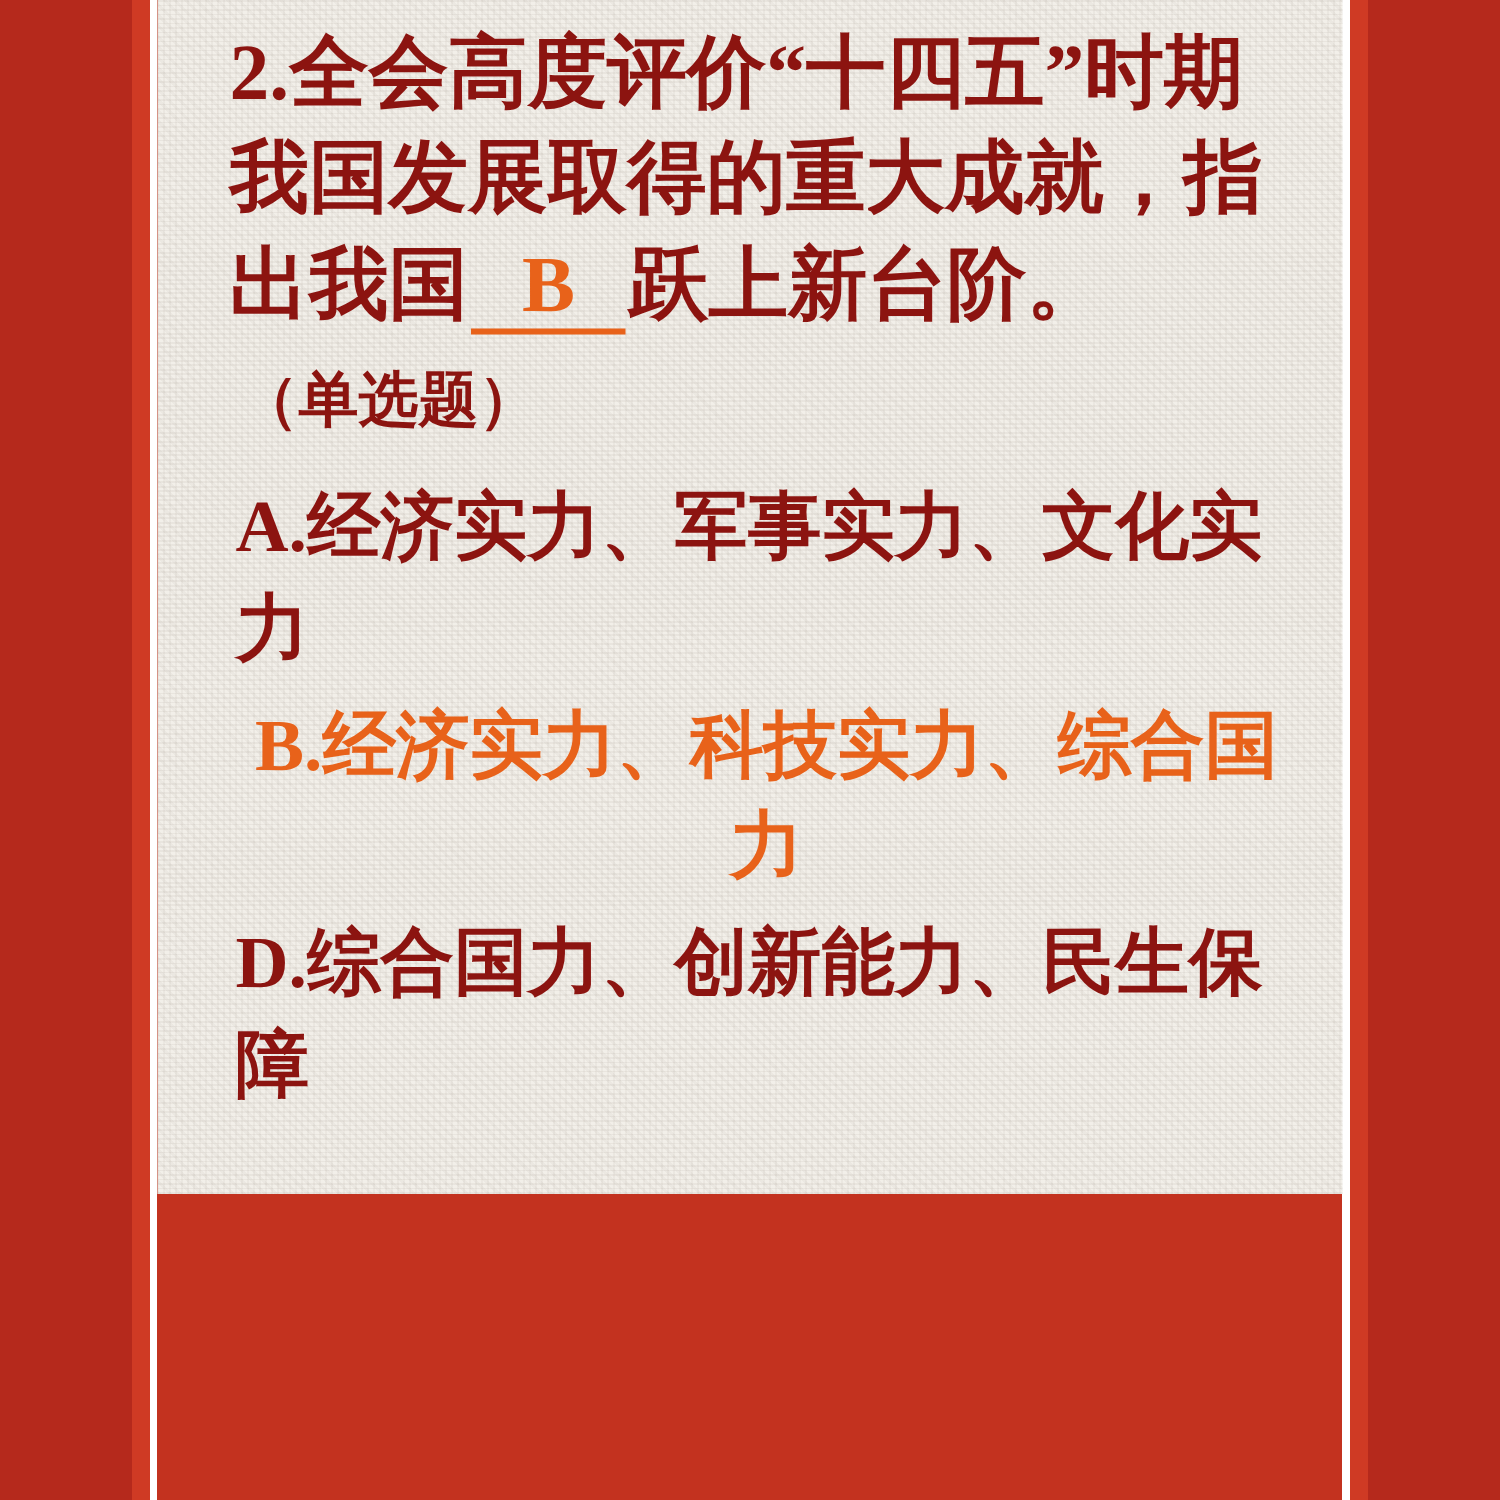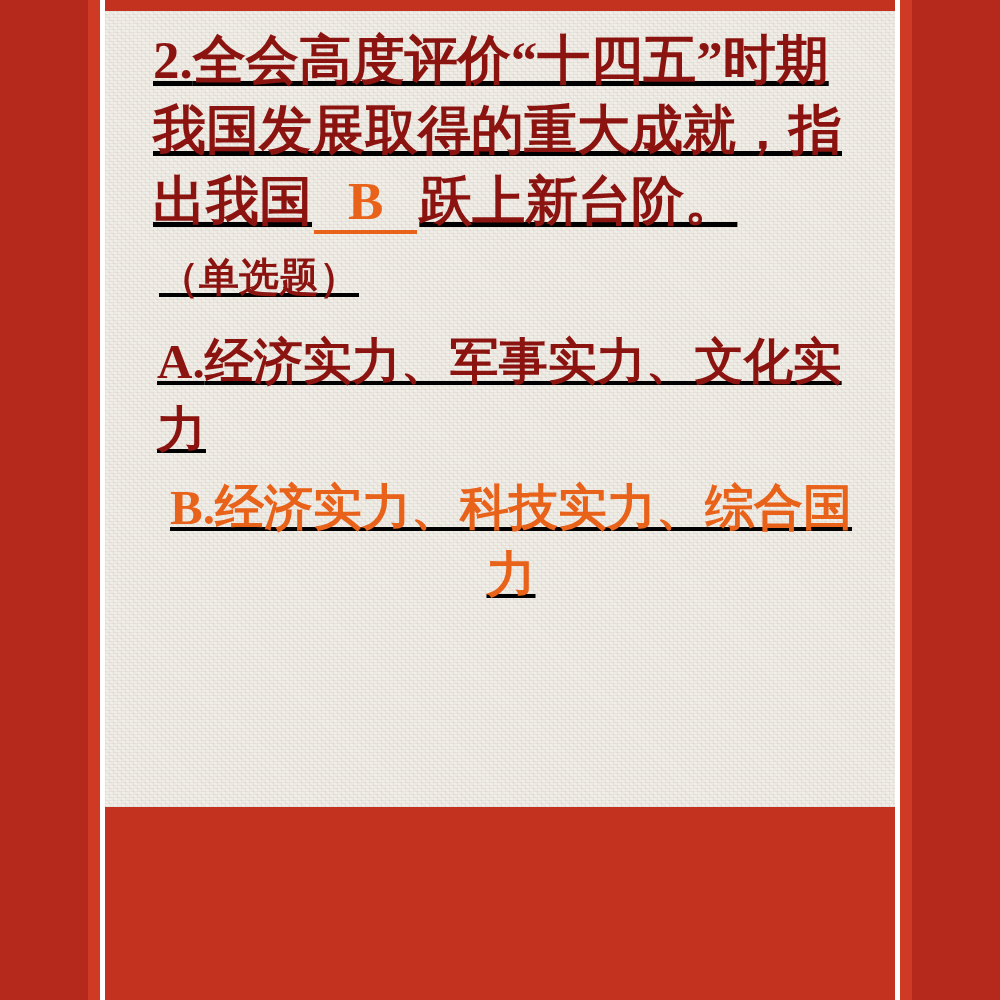--- a/index.html
+++ b/index.html
@@ -26,21 +26,21 @@
       linear-gradient(270deg,
         #b5291c 0px, #b5291c 88px,
         #cf3a24 88px, #cf3a24 100px,
         #ffffff 100px, #ffffff 105px,
         rgba(0,0,0,0) 105px),
       #c3321f;
   }
   .paper {
     position: absolute;
     left: 105px;
-    top: 11px;
+    top: 0;
     width: 790px;
     height: 796px;
     background-color: #f2efe9;
     background-image:
       repeating-linear-gradient(0deg,
         rgba(170,160,150,0.13) 0px,
         rgba(170,160,150,0.13) 1px,
         rgba(255,255,255,0) 1px,
         rgba(255,255,255,0) 3px),
       repeating-linear-gradient(90deg,
@@ -48,21 +48,20 @@
         rgba(170,160,150,0.10) 1px,
         rgba(255,255,255,0) 1px,
         rgba(255,255,255,0) 4px),
       repeating-linear-gradient(45deg,
         rgba(150,140,130,0.07) 0px,
         rgba(150,140,130,0.07) 2px,
         rgba(255,255,255,0) 2px,
         rgba(255,255,255,0) 5px);
     box-sizing: border-box;
     padding: 14px 26px 0 48px;
-    text-decoration: underline;
   }
   .question {
     color: #8c1410;
     font-weight: bold;
     font-size: 53px;
     line-height: 1.33;
     letter-spacing: 0px;
     margin: 0;
     text-align: left;
   }
@@ -106,16 +105,17 @@
 <div class="page">
   <div class="paper">
 
     <p class="question"><span>2.</span><span>全会高度评价“十四五”时期我国发展取得的重大成就，指出我国</span><span class="blank-answer">B</span><span>跃上新台阶。</span></p>
 
     <div class="qtype">（单选题）</div>
 
     <ul class="options">
       <li class="option"><span>A.</span><span>经济实力、军事实力、文化实力</span></li>
       <li class="option highlight"><span>B.</span><span>经济实力、科技实力、综合国力</span></li>
+      <li class="option"><span>D.</span><span>综合国力、创新能力、民生保障</span></li>
     </ul>
 
   </div>
 </div>
 
 </body></html>

